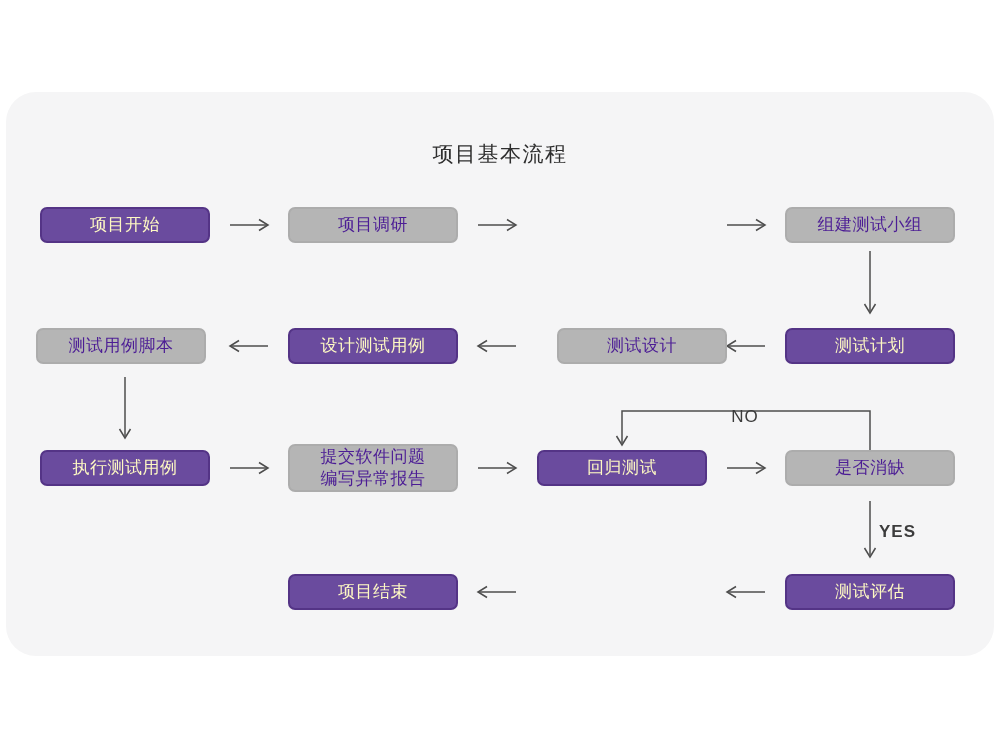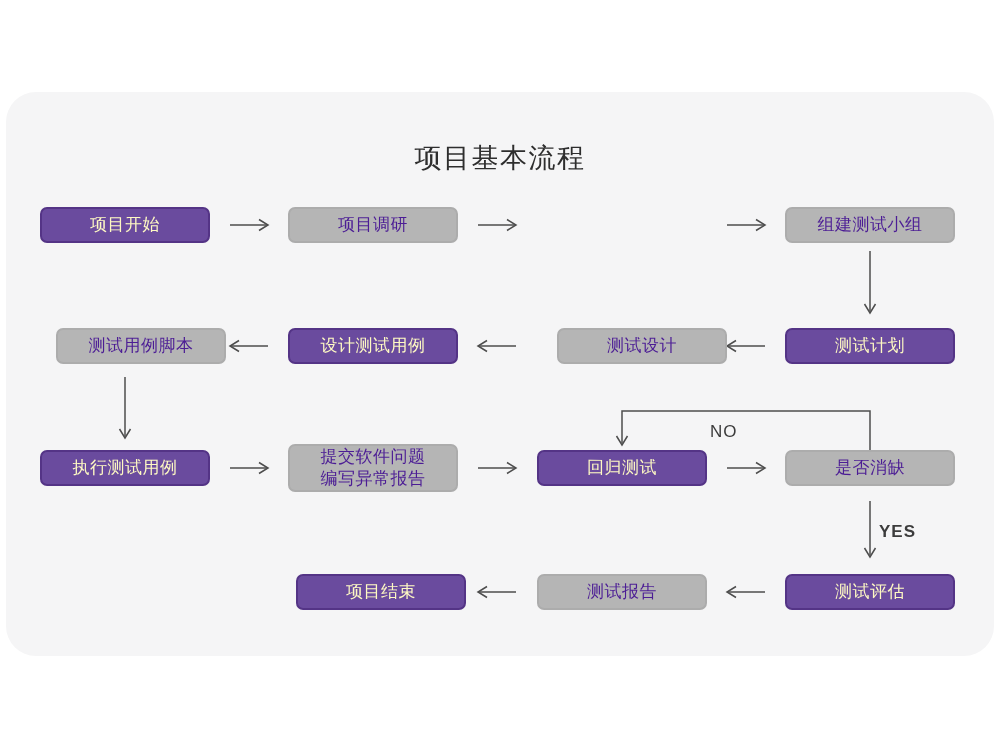--- a/index.html
+++ b/index.html
@@ -26,21 +26,21 @@
     left:6px;top:92px;
     width:988px;height:564px;
     background:var(--card-bg);
     border-radius:30px;
   }
   .diagram-title{
     position:absolute;
     left:0;top:140px;
     width:100%;
     text-align:center;
-    font-size:27px;
+    font-size:21px;
     font-weight:500;
     letter-spacing:1.5px;
     color:var(--title-color);
   }
   .node{
     position:absolute;
     width:170px;height:36px;
     display:flex;align-items:center;justify-content:center;
     font-size:17px;
     letter-spacing:0.5px;
@@ -70,21 +70,21 @@
     stroke:currentColor;
     stroke-width:1.5;
     fill:none;
   }
   .edge-label{
     position:absolute;
     font-size:17px;
     letter-spacing:1px;
     color:var(--edge-label-color);
   }
-  .edge-label.no{left:710px;top:422px;width:70px;text-align:left;}
+  .edge-label.no{left:710px;top:407px;width:70px;text-align:center;}
   .edge-label.yes{left:879px;top:522px;font-weight:bold;}
 </style>
 </head>
 <body>
 
 <div id="screen">
   <div class="card"></div>
 
   <div class="diagram-title">项目基本流程</div>
 
@@ -159,27 +159,26 @@
     </g>
   </svg>
 
   <div class="edge-label no">NO</div>
   <div class="edge-label yes">YES</div>
 
   <div class="node purple" style="left:40px;top:207px;">项目开始</div>
   <div class="node gray" style="left:288px;top:207px;">项目调研</div>
   <div class="node gray" style="left:785px;top:207px;">组建测试小组</div>
 
-  <div class="node gray" style="left:56px;top:328px;text-align:right;">测试用例脚本</div>
+  <div class="node gray" style="left:36px;top:328px;text-align:right;">测试用例脚本</div>
   <div class="node purple" style="left:288px;top:328px;">设计测试用例</div>
   <div class="node gray" style="left:525px;top:328px;margin-left:32px;">测试设计</div>
   <div class="node purple" style="left:785px;top:328px;">测试计划</div>
 
   <div class="node purple" style="left:40px;top:450px;">执行测试用例</div>
   <div class="node gray tall" style="left:288px;top:444px;">提交软件问题
 编写异常报告</div>
   <div class="node purple" style="left:537px;top:450px;">回归测试</div>
   <div class="node gray" style="left:785px;top:450px;">是否消缺</div>
 
-  <div class="node purple" style="left:296px;top:574px;">项目结束</div>
-  <div class="node gray" style="left:537px;top:574px;">测试报告</div>
+  <div class="node purple" style="left:288px;top:574px;">项目结束</div>
   <div class="node purple" style="left:785px;top:574px;">测试评估</div>
 </div>
 
 </body></html>

